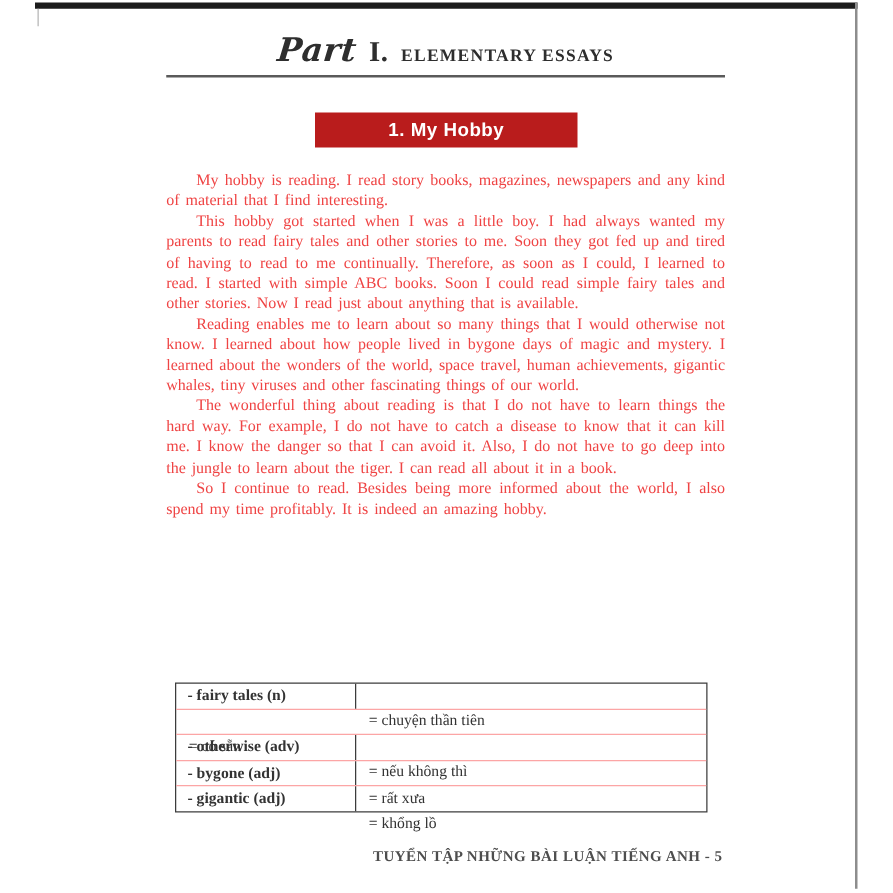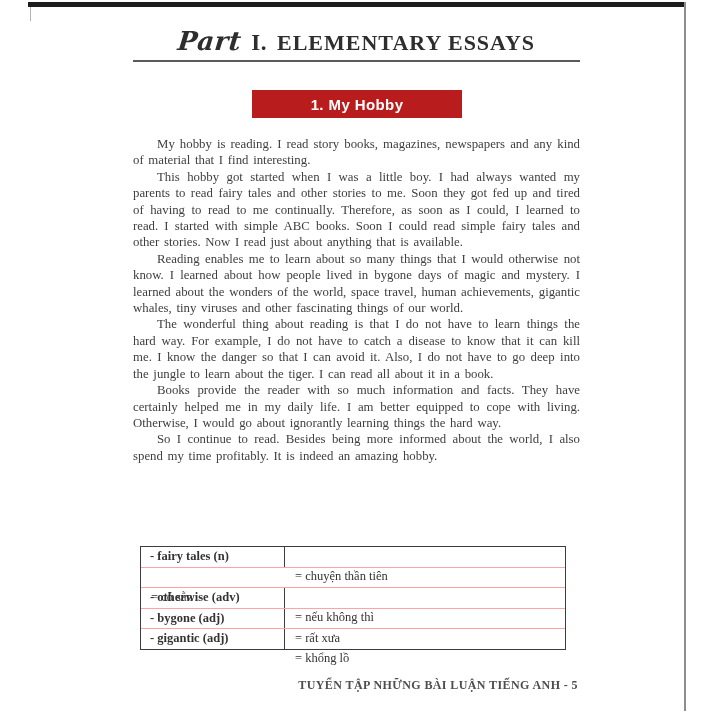--- a/index.html
+++ b/index.html
@@ -12,35 +12,35 @@
   .right-edge-line{position:absolute;left:684px;top:2px;width:2px;height:709px;background:#8d8d8d;}
   .left-edge-tick{position:absolute;left:30px;top:7px;width:1px;height:14px;background:#b5b5b5;}
 
   
   .header{position:absolute;left:133px;top:26px;width:447px;text-align:center;white-space:nowrap;}
   .part-script{
     font-family:"DejaVu Serif",serif;font-style:italic;font-weight:bold;font-size:26px;
     letter-spacing:0.5px;transform:skewX(-6deg);display:inline-block;margin-right:6px;
   }
   .part-roman{font-weight:bold;font-size:23px;letter-spacing:0.5px;margin-right:6px;}
-  .part-title{font-weight:bold;font-size:22px;letter-spacing:1px;}
+  .part-title{font-weight:bold;font-size:14px;letter-spacing:1px;}
   .header-rule{position:absolute;left:133px;top:60px;width:447px;height:2px;background:#5a5a5a;}
 
   
   .title-box{
     position:absolute;left:252px;top:90px;width:210px;height:28px;background:#b91c1c;
     color:#ffffff;font-family:"Liberation Sans","DejaVu Sans",sans-serif;font-weight:bold;
     font-size:15px;display:flex;align-items:center;justify-content:center;letter-spacing:0.4px;
   }
 
   
   .body-text{
     position:absolute;left:133px;top:136px;width:447px;
     font-size:12.8px;line-height:16.4px;text-align:justify;
-    word-spacing:1.5px;color:#404040;
+    word-spacing:1.5px;color:#ef4444;
   }
   .body-text p{margin:0;text-indent:24px;}
 
   
   .vocab-table{
     position:absolute;left:140px;top:546px;width:424px;
     border:1.5px solid #3c3c3c;border-collapse:collapse;
     font-size:12.5px;color:#333333;
   }
   .vocab-row{display:flex;border-bottom:1px solid #fca5a5;height:19.5px;align-items:center;}
@@ -76,21 +76,20 @@
 
   <div class="title-box">
     <span>1. My Hobby</span>
   </div>
 
   <div class="body-text">
       <p>My hobby is reading. I read story books, magazines, newspapers and any kind of material that I find interesting.</p>
       <p>This hobby got started when I was a little boy. I had always wanted my parents to read fairy tales and other stories to me. Soon they got fed up and tired of having to read to me continually. Therefore, as soon as I could, I learned to read. I started with simple ABC books. Soon I could read simple fairy tales and other stories. Now I read just about anything that is available.</p>
       <p>Reading enables me to learn about so many things that I would otherwise not know. I learned about how people lived in bygone days of magic and mystery. I learned about the wonders of the world, space travel, human achievements, gigantic whales, tiny viruses and other fascinating things of our world.</p>
       <p>The wonderful thing about reading is that I do not have to learn things the hard way. For example, I do not have to catch a disease to know that it can kill me. I know the danger so that I can avoid it. Also, I do not have to go deep into the jungle to learn about the tiger. I can read all about it in a book.</p>
-      <p>Books provide the reader with so much information and facts. They have certainly helped me in my daily life. I am better equipped to cope with living. Otherwise, I would go about ignorantly learning things the hard way.</p>
       <p>So I continue to read. Besides being more informed about the world, I also spend my time profitably. It is indeed an amazing hobby.</p>
     </div>
 
   <div class="vocab-table">
       <div class="vocab-row">
         <div class="vocab-term">- fairy tales (n)</div>
         <div class="vocab-def">= chuyện thần tiên</div>
       </div>
       <div class="vocab-row">
         <div class="vocab-def">= có sẵn</div>

